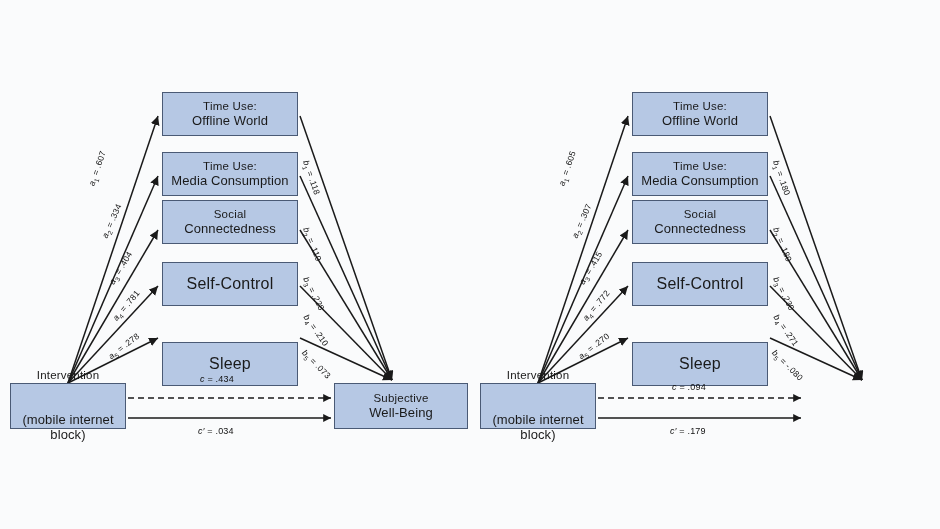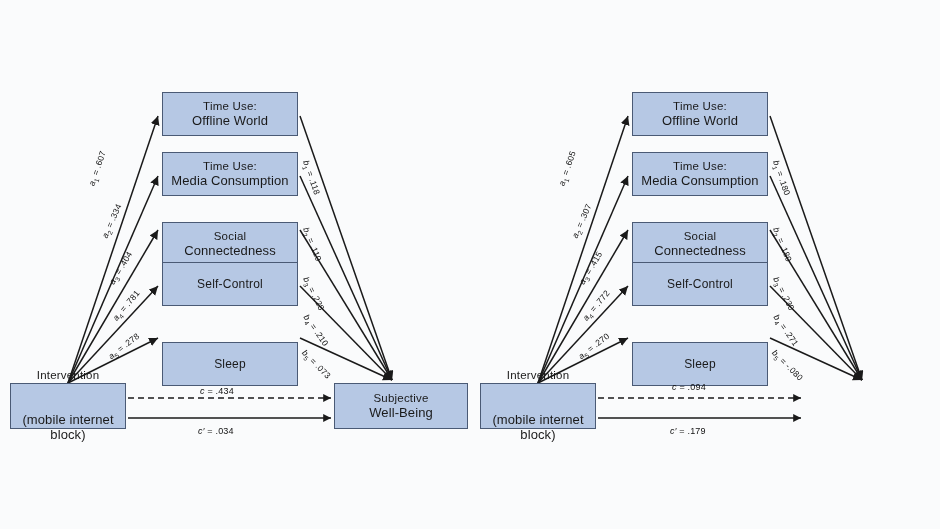--- a/index.html
+++ b/index.html
@@ -49,30 +49,30 @@
     z-index: 5;
   }
   .node .line1 {
     font-size: 11.5px;
     letter-spacing: .2px;
   }
   .node .line2 {
     font-size: 13px;
     letter-spacing: .1px;
   }
-  .node.single .line1 { font-size: 12px; }
+  .node.single .line1 { font-size: 16px; }
 
   .mediator {
     width: 136px;
     height: 44px;
     left: 162px;
   }
   .m0 { top: 92px; }
   .m1 { top: 152px; }
-  .m2 { top: 222px; }
+  .m2 { top: 200px; }
   .m3 { top: 262px; }
   .m4 { top: 314px; margin-top: 28px; }
 
   .predictor {
     width: 116px;
     height: 46px;
     left: 10px;
     top: 383px;
     gap: 29px;
   }
@@ -208,21 +208,21 @@
       <span class="coef-name">b</span><sub>4</sub>
       <span>=</span>
       <span>.210</span>
     </div>
     <div class="edge-label" style="left:303px; top:346px; transform:rotate(45deg);">
       <span class="coef-name">b</span><sub>5</sub>
       <span>=</span>
       <span>.073</span>
     </div>
 
-    <div class="direct-label" style="left:200px; top:386px;">
+    <div class="direct-label" style="left:200px; top:374px;">
       <span class="coef-name">c</span>
       <span>=</span>
       <span>.434</span>
     </div>
     <div class="direct-label" style="left:198px; top:426px;">
       <span class="coef-name">c′</span>
       <span>=</span>
       <span>.034</span>
     </div>
   </div>

